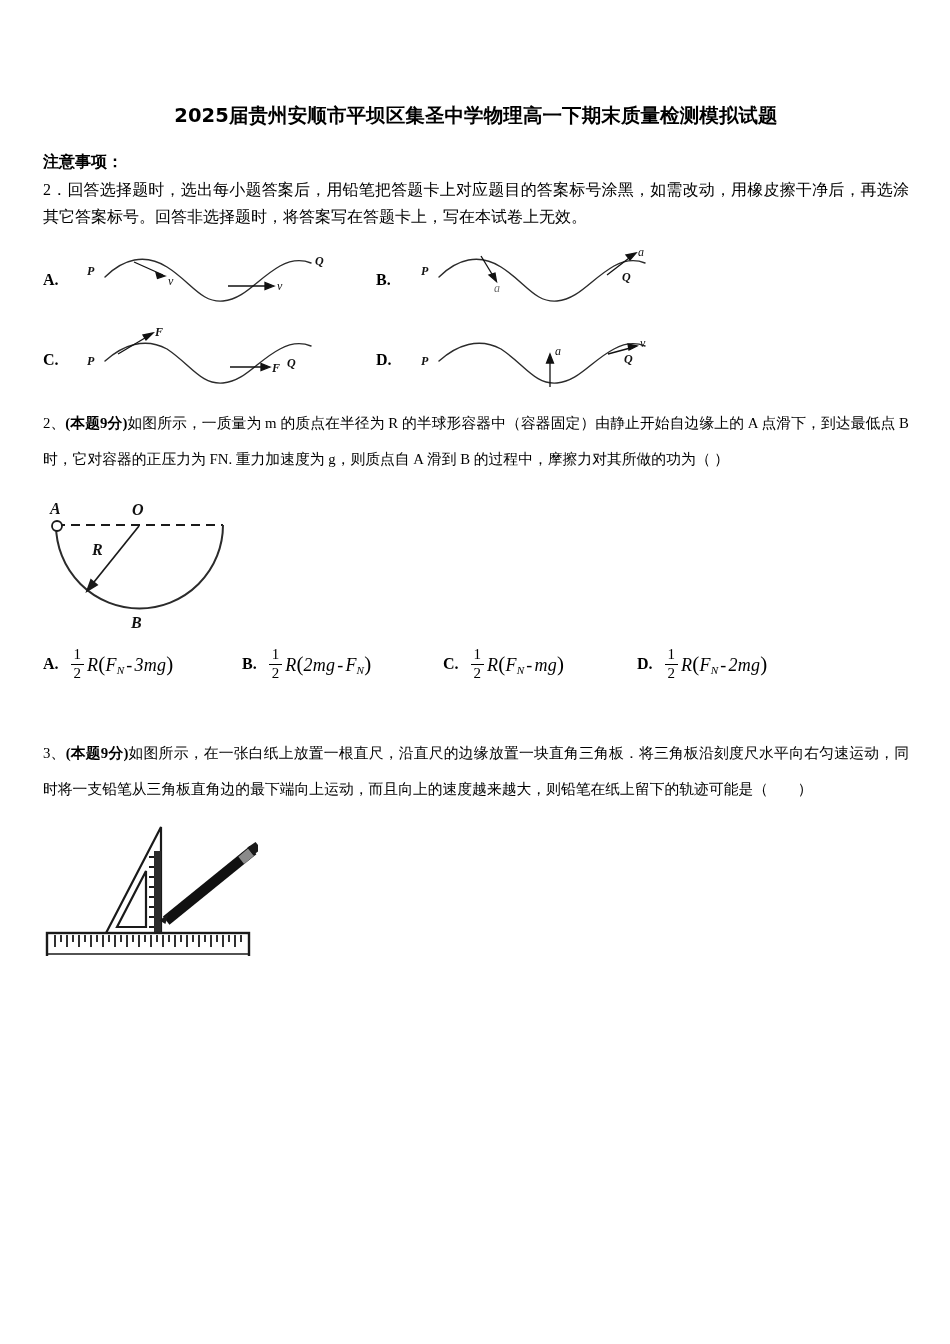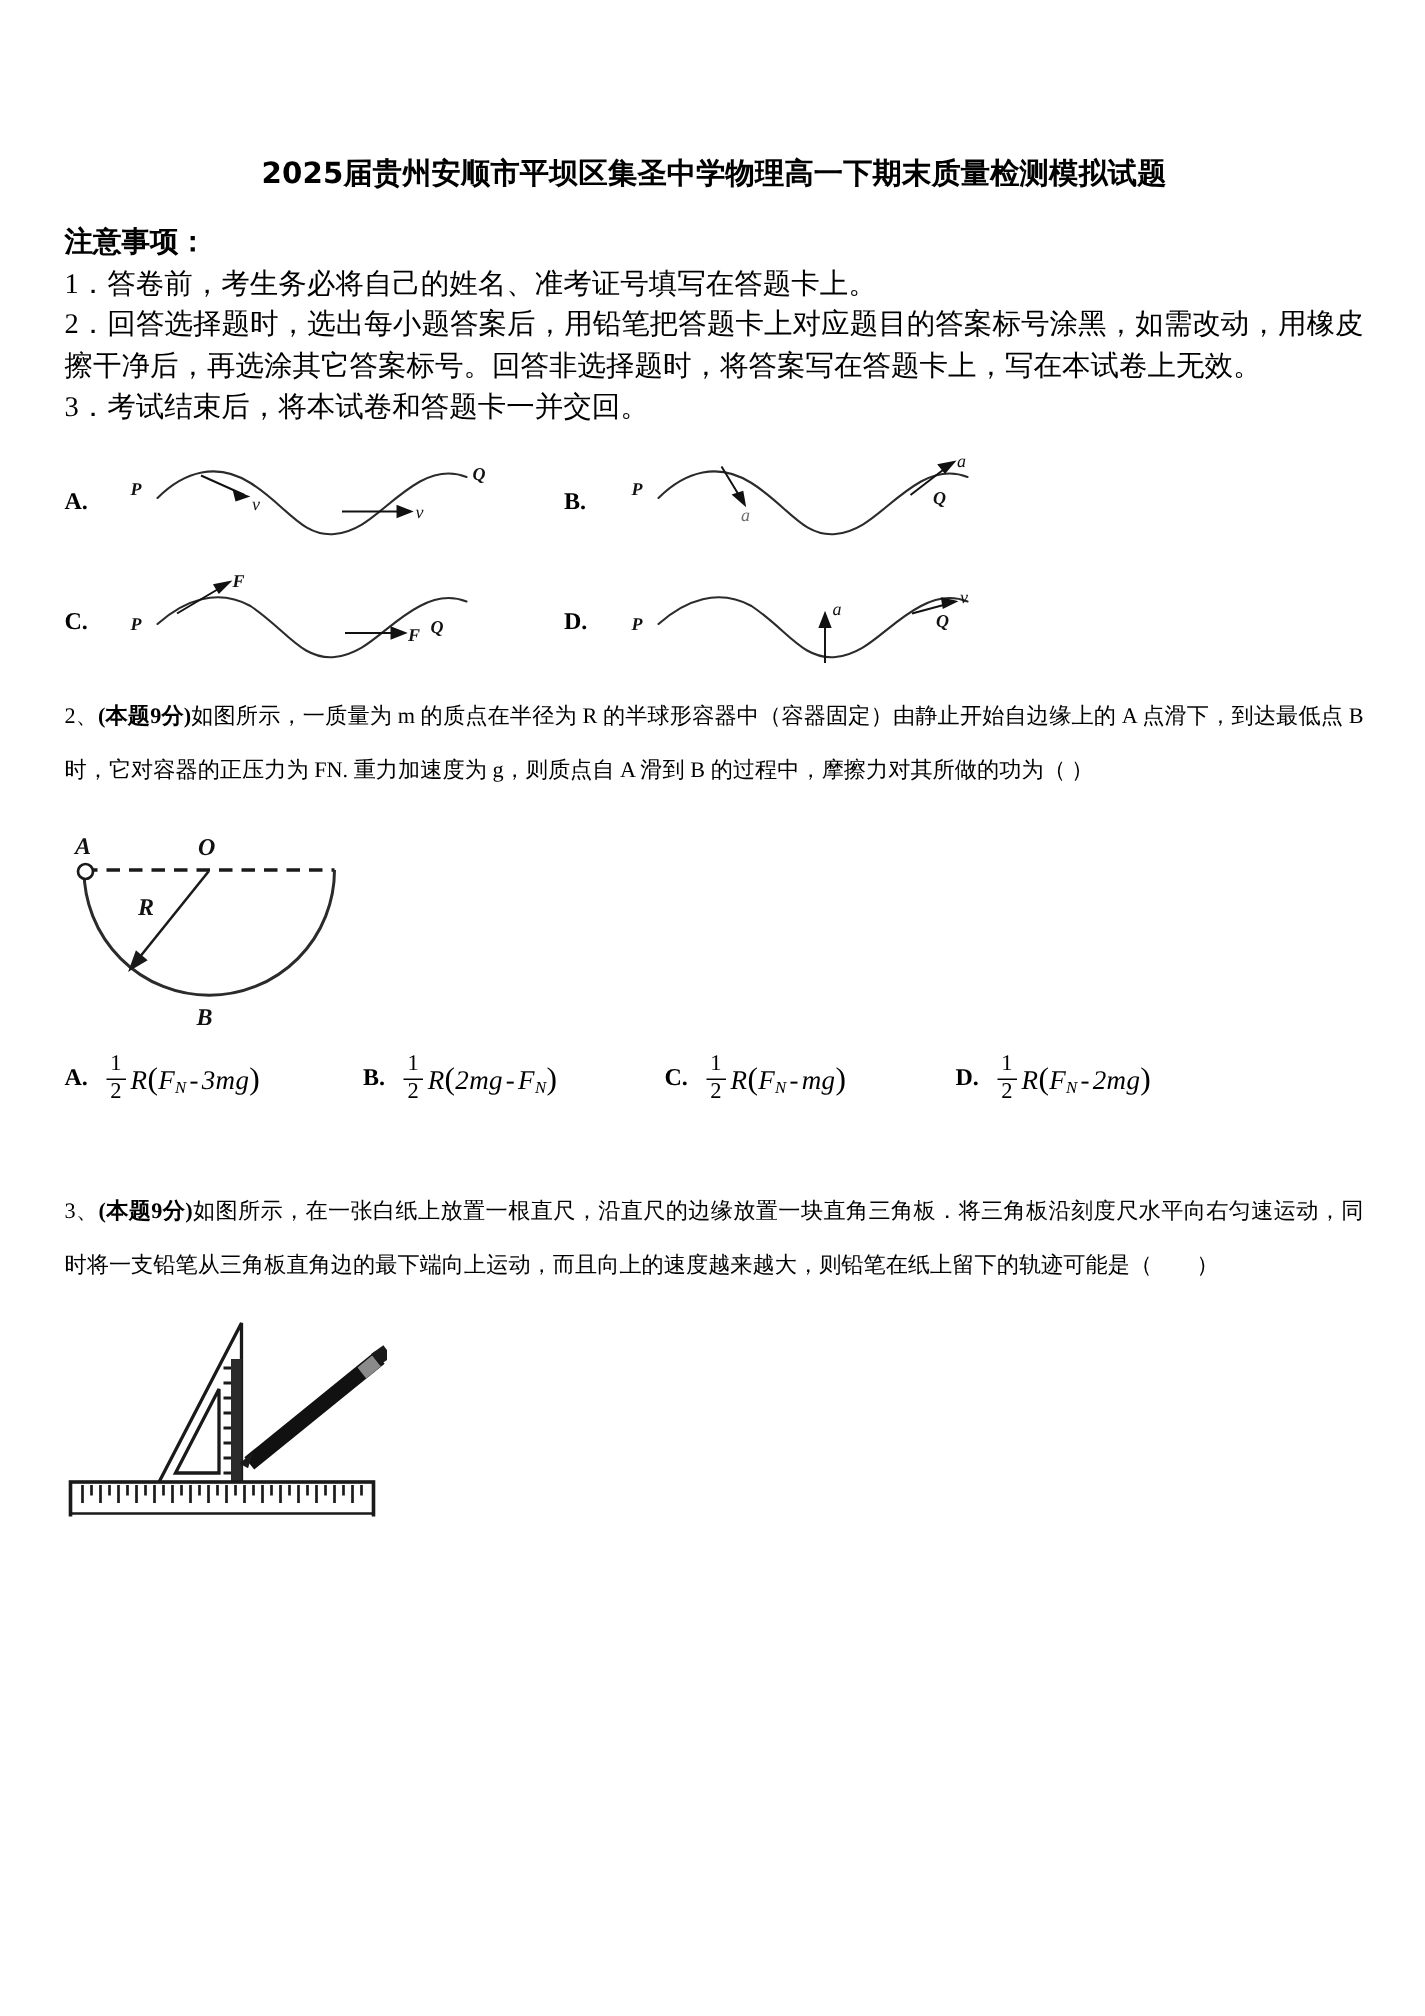--- a/index.html
+++ b/index.html
@@ -32,21 +32,21 @@
     font-size: 19.5px;
     font-weight: bold;
     letter-spacing: 0.1px;
     line-height: 1.2;
     white-space: nowrap;
   }
 
   
   .notice {
     margin-top: 21px;
-    font-size: 19px;
+    font-size: 16px;
     line-height: 27.5px;
   }
   .notice-head {
     font-weight: bold;
   }
   .notice-line {
     text-align: justify;
   }
 
   
@@ -162,23 +162,21 @@
 </head>
 <body>
 
 <div class="page">
   <div class="inner">
 
     <h1 class="doc-title">2025届贵州安顺市平坝区集圣中学物理高一下期末质量检测模拟试题</h1>
 
     <div class="notice">
       <div class="notice-head">注意事项：</div>
-      <div class="notice-line">1．答卷前，考生务必将自己的姓名、准考证号填写在答题卡上。</div>
       <div class="notice-line">2．回答选择题时，选出每小题答案后，用铅笔把答题卡上对应题目的答案标号涂黑，如需改动，用橡皮擦干净后，再选涂其它答案标号。回答非选择题时，将答案写在答题卡上，写在本试卷上无效。</div>
-      <div class="notice-line">3．考试结束后，将本试卷和答题卡一并交回。</div>
     </div>
 
 
 
     <div class="opt-grid-q1">
 
       <div class="opt-cell" style="left:0px; top:26px;">
         <span class="opt-label">A.</span>
       </div>
       <div class="opt-cell" style="left:32px; top:0px;">

